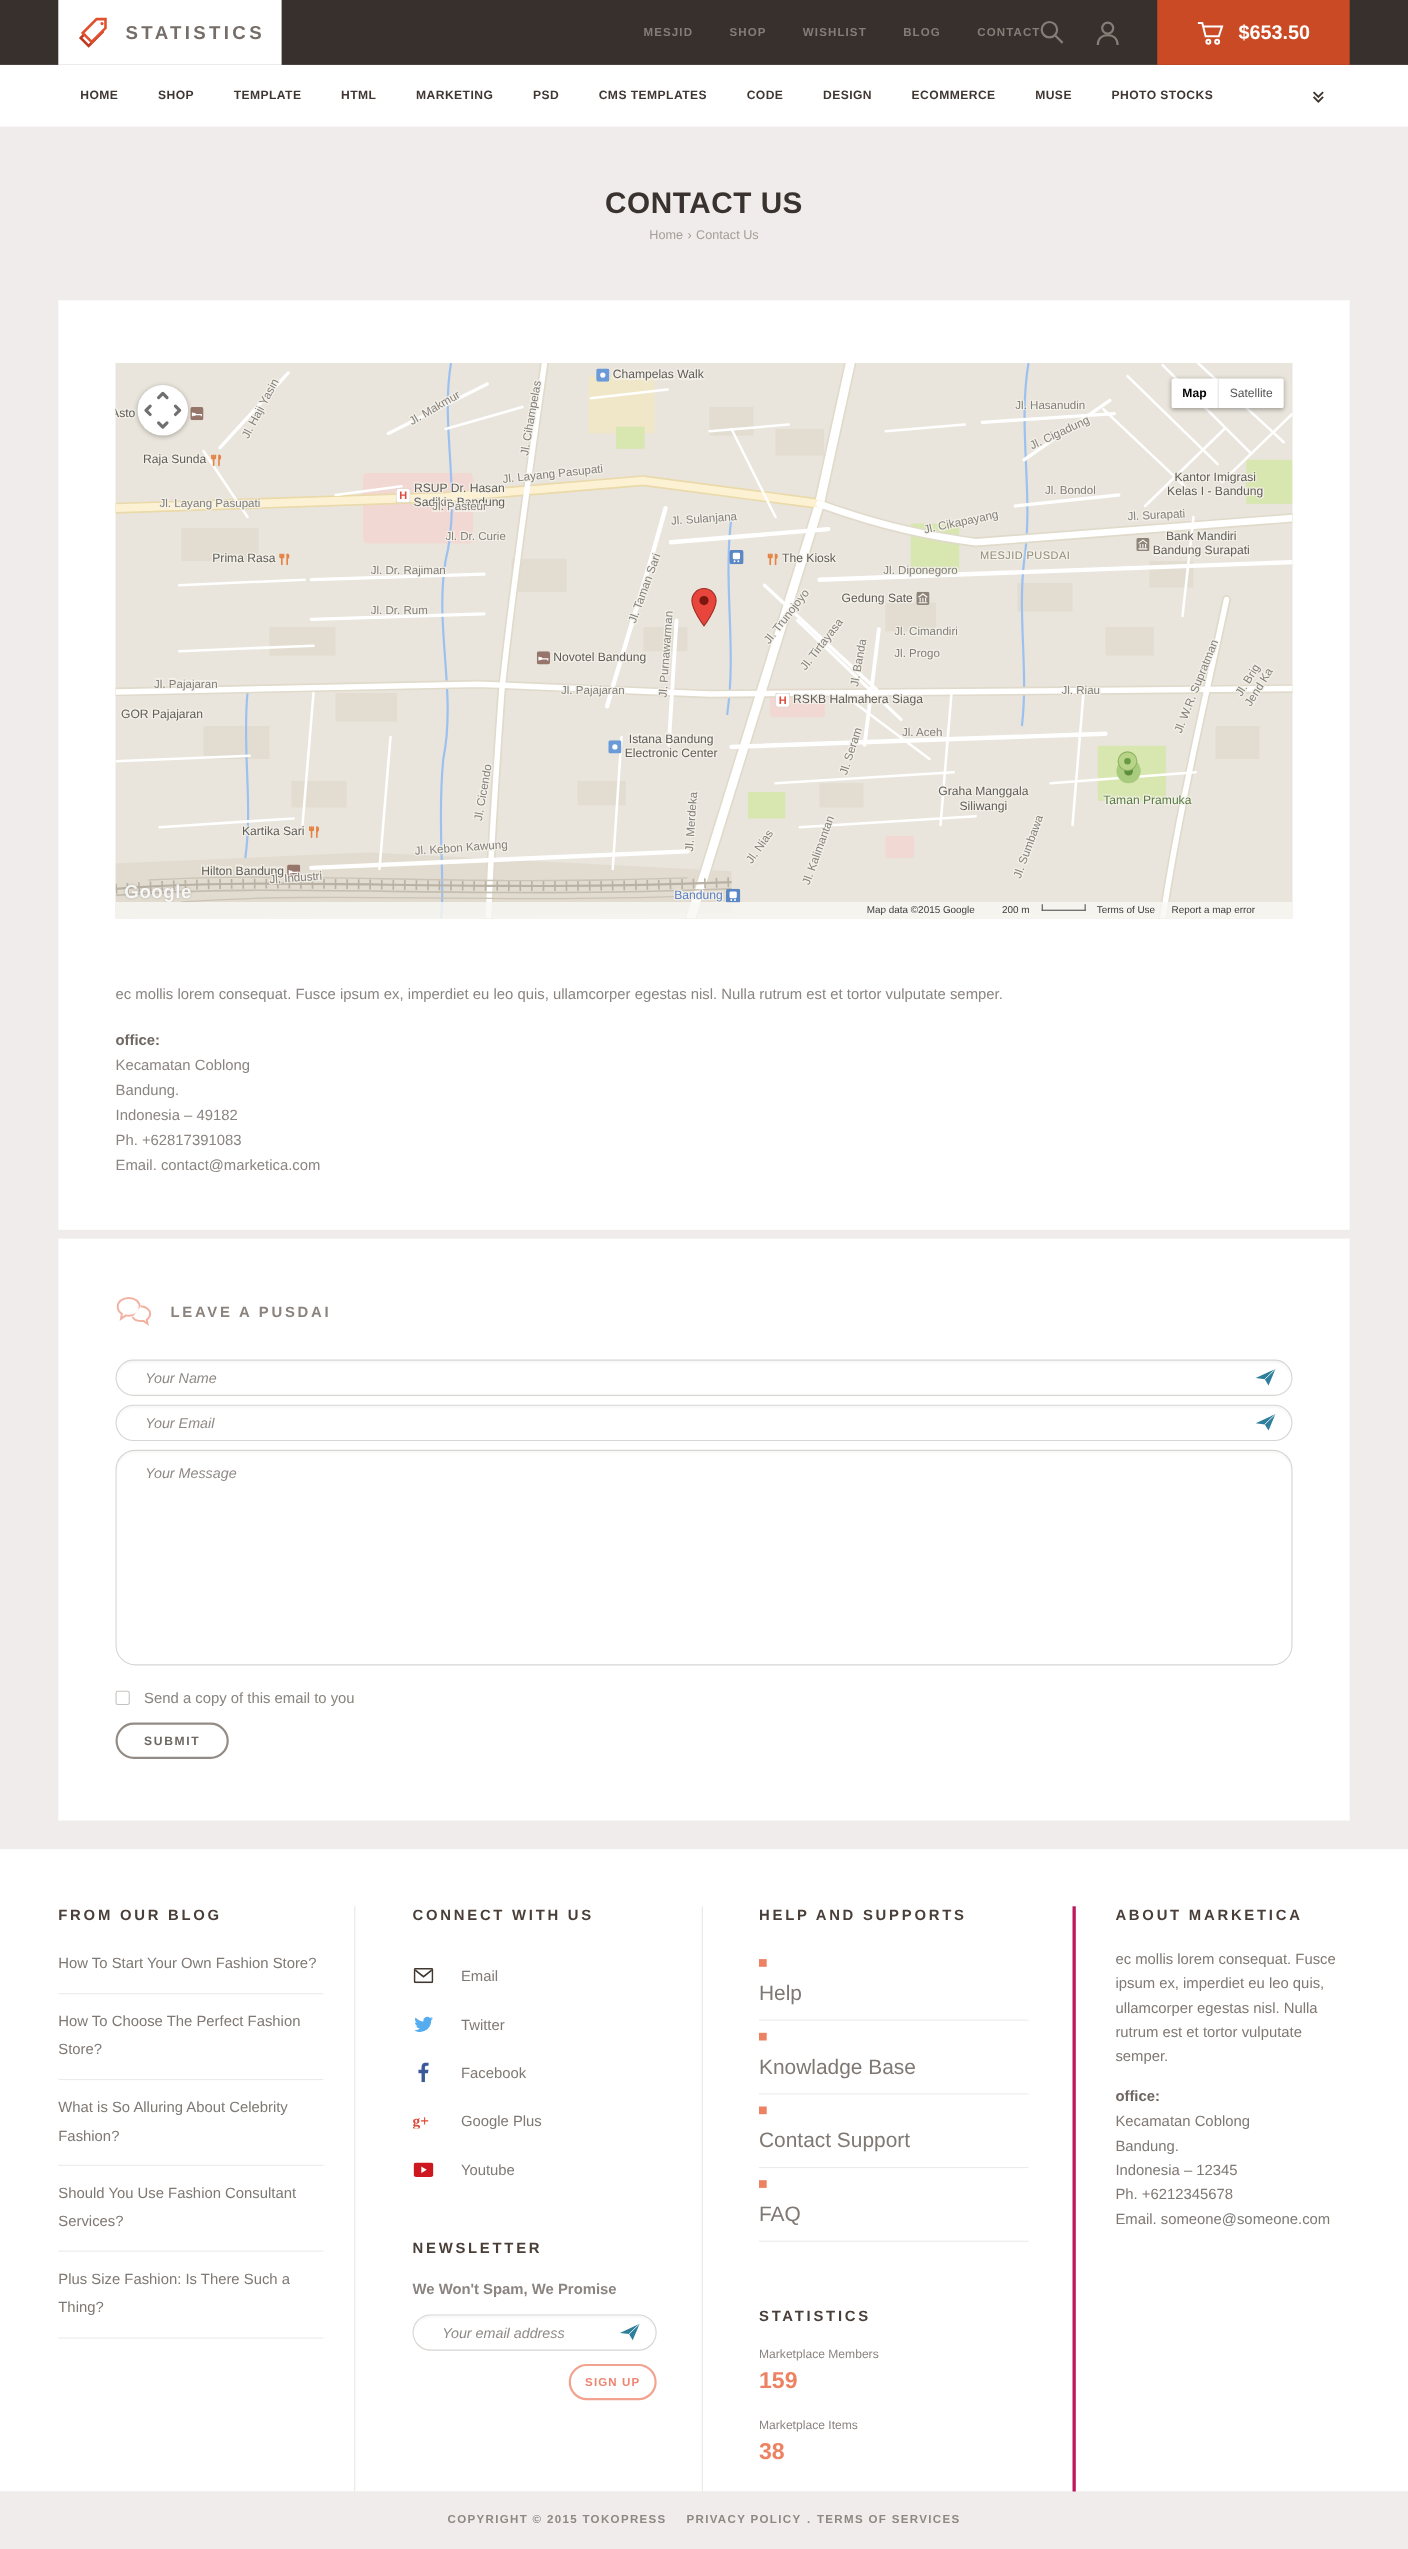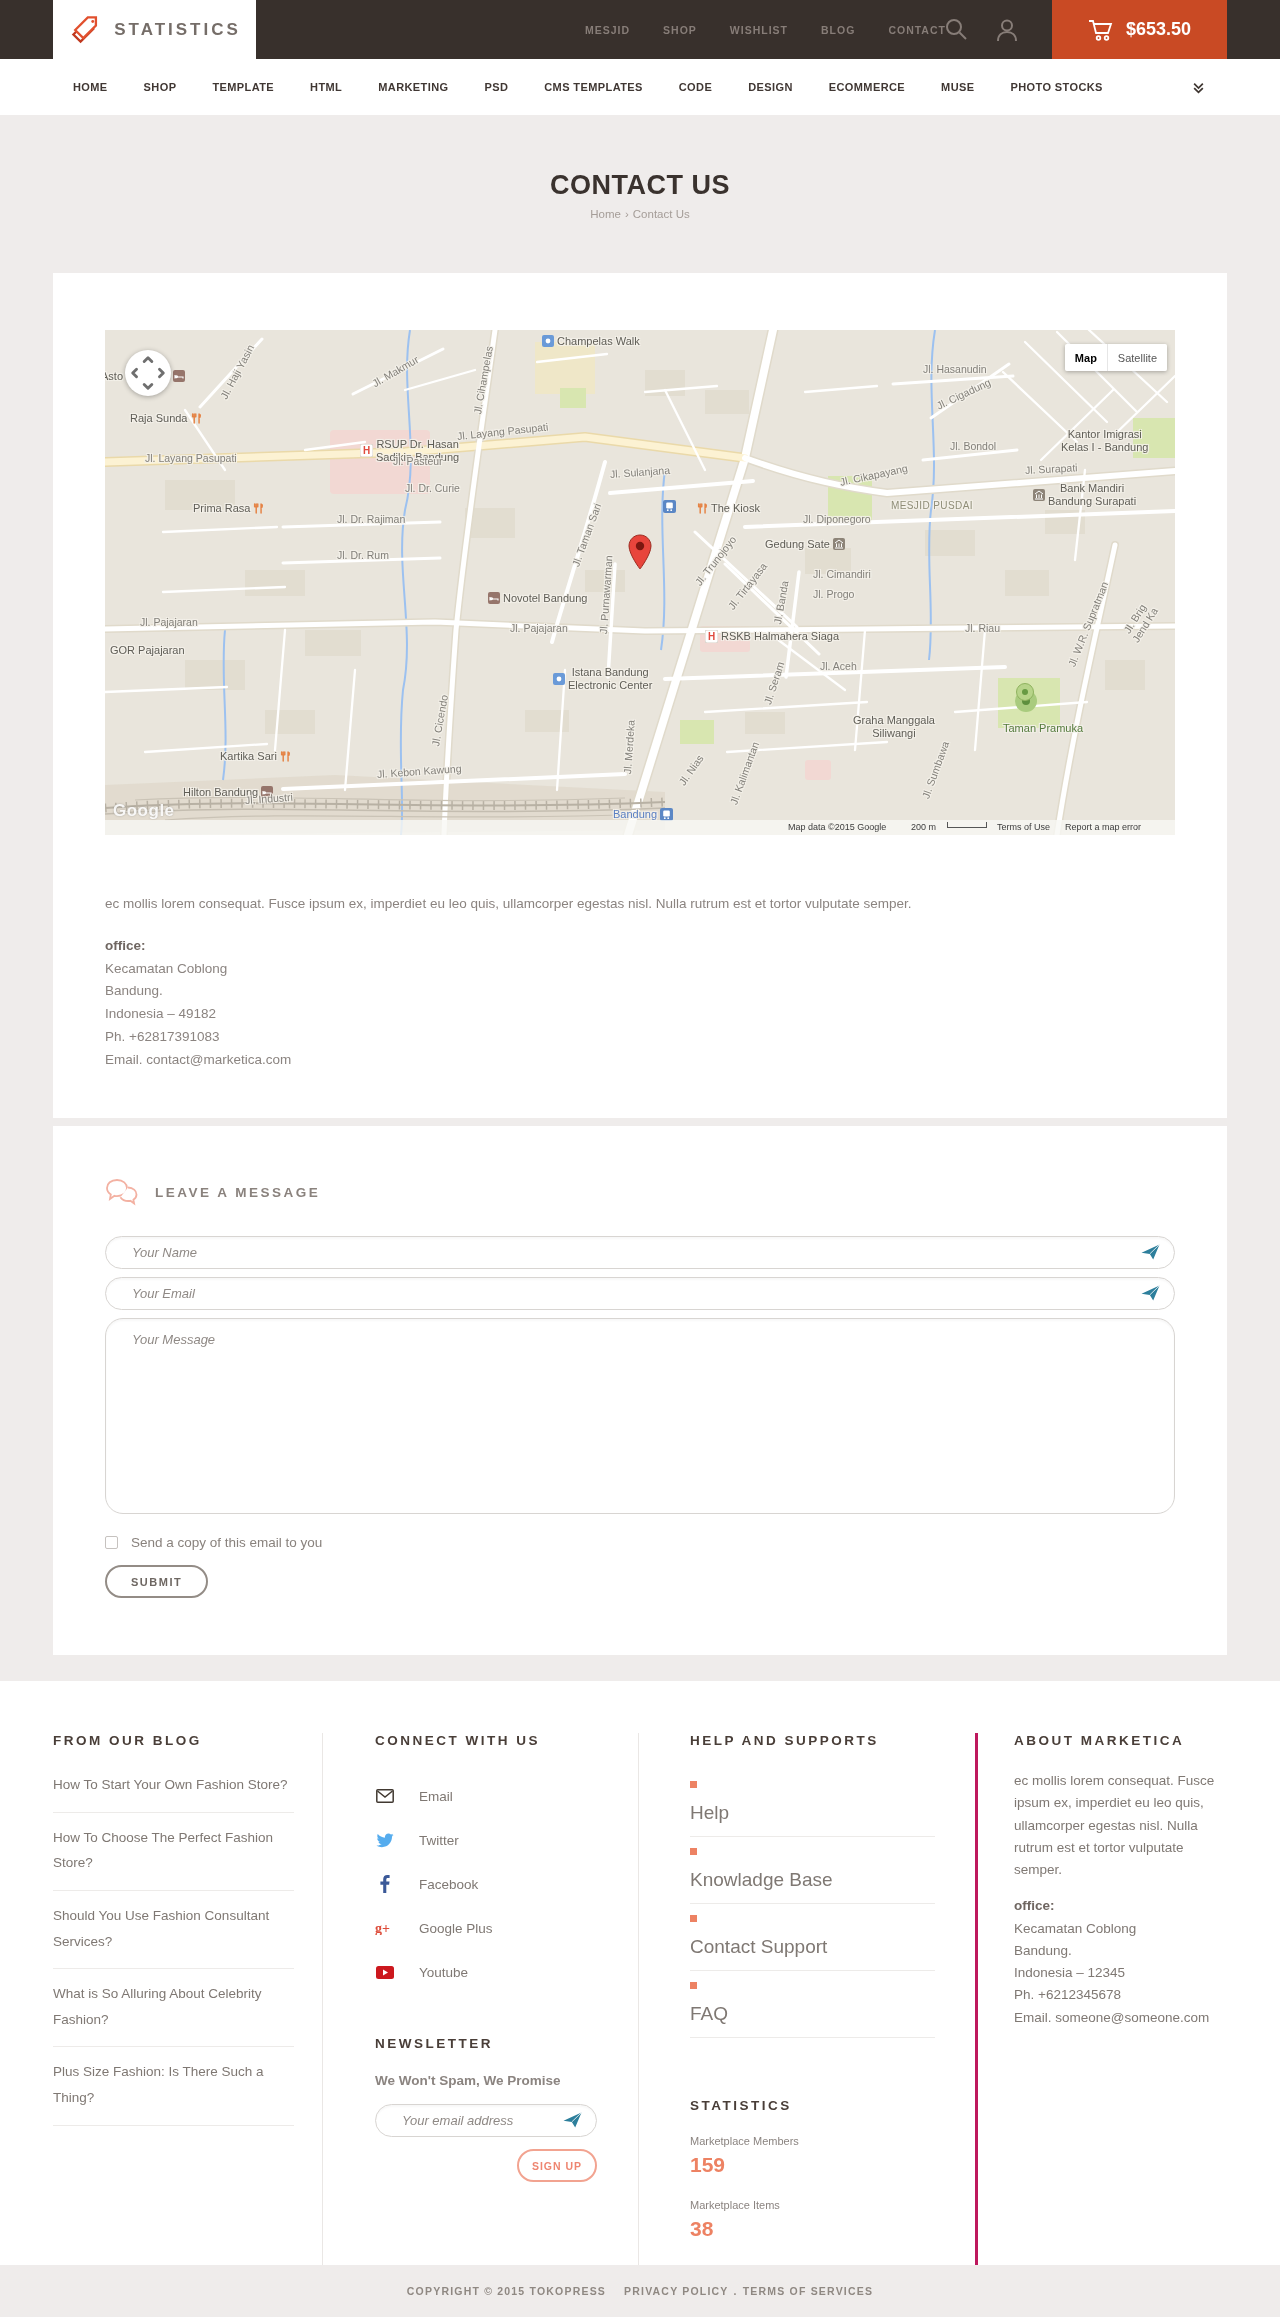--- a/index.html
+++ b/index.html
@@ -654,21 +654,21 @@
 <div class="card card2">
   <div class="form-head">
     <span class="mic">
       <svg width="34" height="28" viewBox="0 0 34 28">
           <g fill="#fff" stroke="#f3b1a2" stroke-width="1.8">
             <path d="M12,2 C6,2 2,5.5 2,10 c0,2.7 1.5,5 3.8,6.5 L5,21 l4.5,-3.2 c0.8,0.2 1.6,0.3 2.5,0.3 c6,0 10,-3.5 10,-8 S18,2 12,2 z"></path>
             <path d="M23,9.5 c5,0.3 8.5,3.2 8.5,6.9 c0,2.2 -1.2,4.1 -3.1,5.4 l0.7,3.6 l-3.7,-2.6 c-0.7,0.1 -1.3,0.2 -2,0.2 c-3.5,0 -6.5,-1.5 -8,-3.8"></path>
           </g>
         </svg>
     </span>
-    <span class="fh-t">LEAVE A MESSAGE</span>
+    <span class="fh-t">LEAVE A PUSDAI</span>
   </div>
   <div class="form-body">
     <div class="in-wrap">
       <input class="pill" type="text" placeholder="Your Name" style="">
       <span class="send-ic"><svg width="19" height="16" viewBox="0 0 19 16">
             <path fill="#2d7f9c" d="M0.5,8.8 L18.5,0.5 L12.2,15.5 L8.8,9.9 z"></path>
             <path d="M8.8,9.9 L18.5,0.5" stroke="#fff" stroke-width="0.8"></path>
           </svg></span>
     </div>
     <div class="in-wrap">
@@ -686,22 +686,22 @@
     <button class="submit">SUBMIT</button>
   </div>
 </div>
 
 <div class="footer">
   <div class="fcol fc1">
     <div class="ft">FROM OUR BLOG</div>
     <div class="blog-list" id="blog-list">
         <a>How To Start Your Own Fashion Store?</a>
         <a>How To Choose The Perfect Fashion Store?</a>
+        <a>What is So Alluring About Celebrity Fashion?</a>
         <a>Should You Use Fashion Consultant Services?</a>
-        <a>What is So Alluring About Celebrity Fashion?</a>
         <a>Plus Size Fashion: Is There Such a Thing?</a>
       </div>
   </div>
   <div class="fcol fc2">
     <div class="ft">CONNECT WITH US</div>
     <div class="connect-list" id="connect-list">
         <a>
           <span class="cic">
             <svg width="18" height="14" viewBox="0 0 18 14">
               <rect x="0.8" y="0.8" width="16.4" height="12.4" rx="1" fill="none" stroke="#413931" stroke-width="1.5"></rect>

